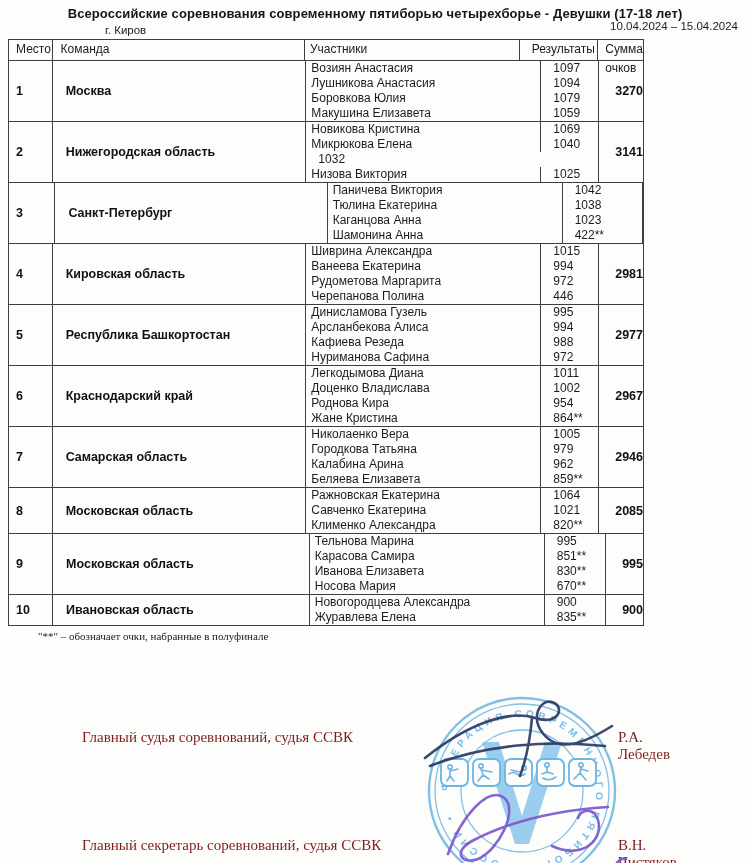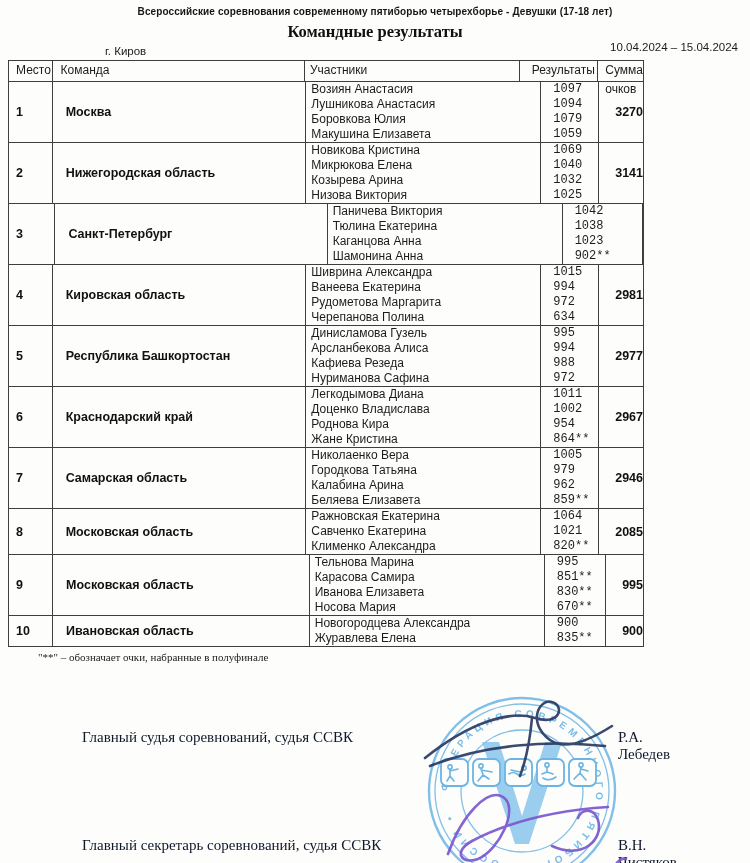--- a/index.html
+++ b/index.html
@@ -4,21 +4,21 @@
 <style>
   * { margin:0; padding:0; box-sizing:border-box; }
   html,body { background:#e8e8e8; }
   .page {
     position:relative; width:750px; height:863px; margin:0 auto;
     background:#fdfdfc; overflow:hidden;
     font-family:"Liberation Sans", sans-serif; color:#1c1c1c;
   }
   .title {
     padding-top:6px; text-align:center;
-    font-size:10px; font-weight:600; letter-spacing:.1px; color:#161616;
+    font-size:13px; font-weight:600; letter-spacing:.1px; color:#161616;
   }
   .subtitle {
     margin-top:5px; text-align:center;
     font-family:"Liberation Serif", serif; font-weight:bold; font-size:16.5px; color:#101010;
   }
   .meta { position:relative; height:15px; margin-top:1px; font-size:11.5px; }
   .city  { position:absolute; left:105px; top:2px; }
   .dates { position:absolute; right:12px; top:-2px; }
 
   .rtable {
@@ -38,49 +38,48 @@
     display:flex; align-items:center; font-weight:bold; font-size:12.5px; color:#111;
   }
   .c-team {
     width:276px; border-right:1.5px solid #3e3e3e; padding-left:13px;
     display:flex; align-items:center; font-weight:bold; font-size:12.5px; color:#111;
   }
   .c-partres { width:320px; border-right:1.5px solid #3e3e3e; }
   .pline { display:flex; height:15px; line-height:14.5px; }
   .pname { width:235px; border-right:1.5px solid #3e3e3e; padding-left:5px;
            white-space:nowrap; overflow:hidden; }
-  .pres  { flex:1; padding-left:12px;font-family:Liberation Mono, monospace; }
+  .pres  { flex:1; padding-left:12px; }
   .c-total {
     flex:1; padding-left:16px; display:flex; align-items:center;
     font-weight:bold; font-size:12.5px; color:#111;
   }
 
   .footnote {
     margin:4px 0 0 38px;
     font-family:"Liberation Serif", serif; font-size:11px; color:#222;
   }
 
   .sig-row { position:absolute; left:0; width:658px; height:20px;
-             font-family:"Liberation Serif", serif; font-size:15px; color:#0f172a; }
+             font-family:"Liberation Serif", serif; font-size:15px; color:#7f1d1d; }
   .sig-row.first  { top:729px; }
   .sig-row.second { top:837px; }
   .sig-role { position:absolute; left:82px; top:0; }
   .sig-name { position:absolute; left:618px; top:0; }
 
   .stamp-wrap { position:absolute; left:418px; top:692px; width:212px; height:200px; }
   .ink-wrap   { position:absolute; left:400px; top:688px; width:330px; height:185px; }
   svg { display:block; }
 </style>
 </head>
 <body>
 
 <div class="page">
 
   <div class="title">Всероссийские соревнования современному пятиборью  четырехборье - Девушки (17-18 лет)</div>
-  <div class="subtitle">Командные результаты</div>
   <div class="meta">
     <span class="city">г. Киров</span>
     <span class="dates">10.04.2024 – 15.04.2024</span>
   </div>
 
   <div class="rtable">
     <div class="thead">
       <div class="h-place">Место</div>
       <div class="h-team">Команда</div>
       <div class="h-part">Участники</div>
@@ -118,21 +117,20 @@
       <div class="c-partres">
         <div class="pline">
             <span class="pname">Новикова Кристина</span>
             <span class="pres">1069</span>
           </div>
         <div class="pline">
             <span class="pname">Микрюкова Елена</span>
             <span class="pres">1040</span>
           </div>
         <div class="pline">
-            <span class="pname">Козырева Арина</span>
             <span class="pres">1032</span>
           </div>
         <div class="pline">
             <span class="pname">Низова Виктория</span>
             <span class="pres">1025</span>
           </div>
       </div>
       <div class="c-total">3141</div>
     </div>
 
@@ -147,21 +145,21 @@
         <div class="pline">
             <span class="pname">Тюлина Екатерина</span>
             <span class="pres">1038</span>
           </div>
         <div class="pline">
             <span class="pname">Каганцова Анна</span>
             <span class="pres">1023</span>
           </div>
         <div class="pline">
             <span class="pname">Шамонина Анна</span>
-            <span class="pres">902**</span>
+            <span class="pres">422**</span>
           </div>
       </div>
     </div>
 
     <div class="trow">
       <div class="c-place">4</div>
       <div class="c-team">Кировская область</div>
       <div class="c-partres">
         <div class="pline">
             <span class="pname">Шиврина Александра</span>
@@ -170,21 +168,21 @@
         <div class="pline">
             <span class="pname">Ванеева Екатерина</span>
             <span class="pres">994</span>
           </div>
         <div class="pline">
             <span class="pname">Рудометова Маргарита</span>
             <span class="pres">972</span>
           </div>
         <div class="pline">
             <span class="pname">Черепанова Полина</span>
-            <span class="pres">634</span>
+            <span class="pres">446</span>
           </div>
       </div>
       <div class="c-total">2981</div>
     </div>
 
     <div class="trow">
       <div class="c-place">5</div>
       <div class="c-team">Республика Башкортостан</div>
       <div class="c-partres">
         <div class="pline">

